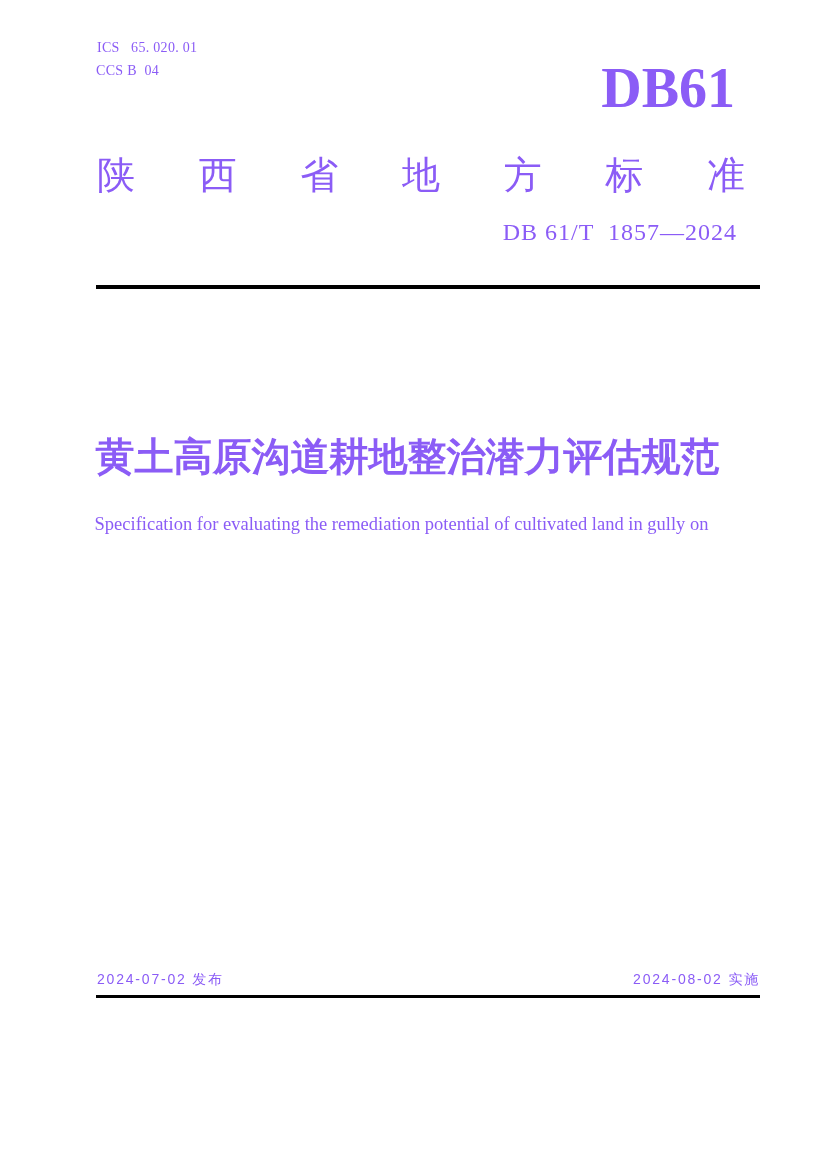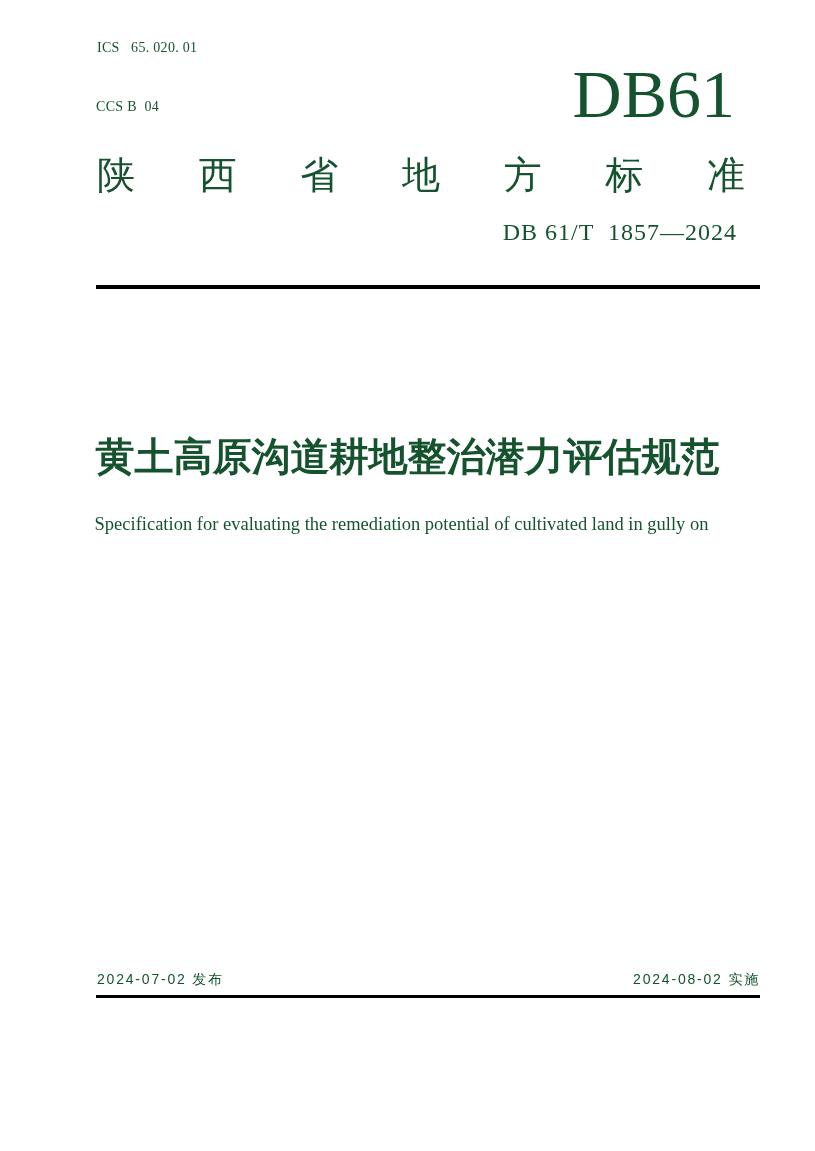--- a/index.html
+++ b/index.html
@@ -3,38 +3,38 @@
 <meta charset="utf-8">
 <style>
   * { margin: 0; padding: 0; box-sizing: border-box; }
   html, body { background: #e8e8e8; }
   .page {
     position: relative;
     width: 815px;
     height: 1151px;
     margin: 0 auto;
     background: #ffffff;
-    color: #14532d;
+    color: #8b5cf6;
     overflow: hidden;
   }
 
   .ics-code {
     position: absolute; left: 97px; top: 40px;
     font-family: "Liberation Serif", serif;
     font-size: 14px; letter-spacing: 0.3px; white-space: pre;
   }
   .ccs-code {
     position: absolute; left: 96px; top: 63px;
     font-family: "Liberation Serif", serif;
-    font-size: 14px; letter-spacing: 0.3px; white-space: pre; margin-top: 36px;
+    font-size: 14px; letter-spacing: 0.3px; white-space: pre;
   }
   .db-logo {
     position: absolute; right: 80px; top: 60px;
     font-family: "Liberation Serif", serif;
-    font-weight: 400; font-size: 68px; line-height: 1;
+    font-weight: 700; font-size: 56px; line-height: 1;
     letter-spacing: 0px; white-space: pre;
   }
   .standard-type {
     position: absolute; left: 97px; top: 155px; width: 648px;
     display: flex; justify-content: space-between;
     font-family: "Liberation Sans", sans-serif;
     font-weight: 500; font-size: 38px; line-height: 1.1;
   }
   .standard-number {
     position: absolute; right: 78px; top: 219px;

